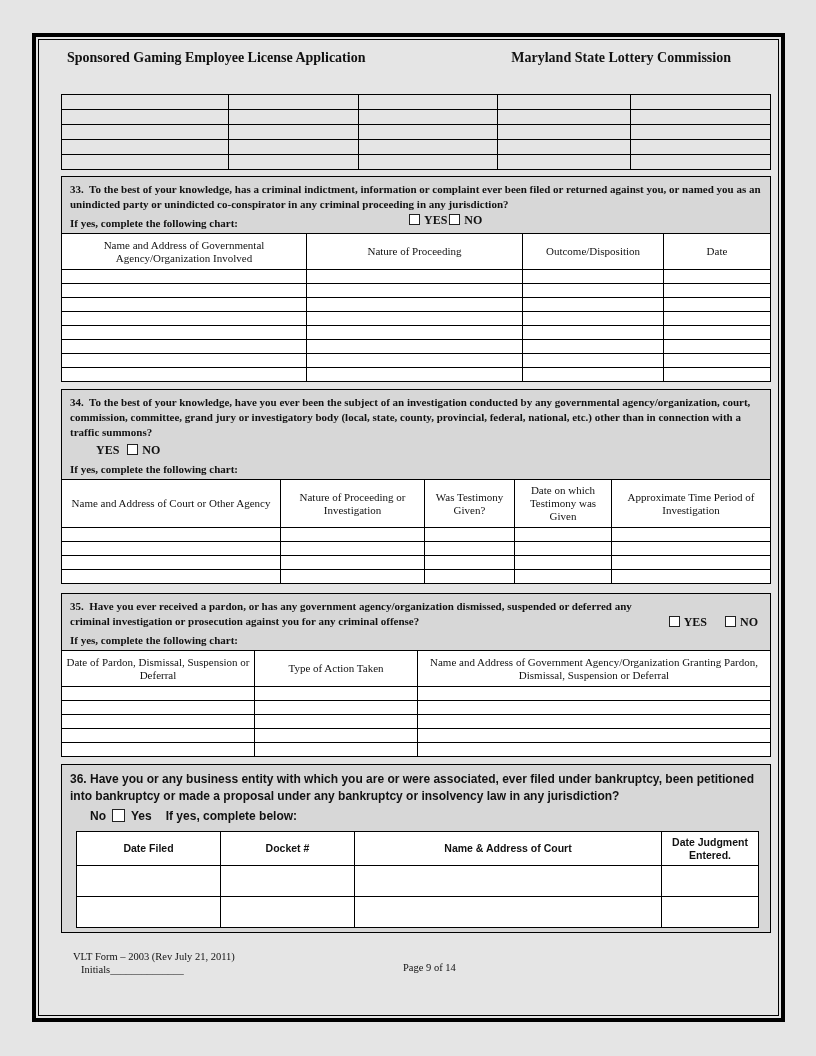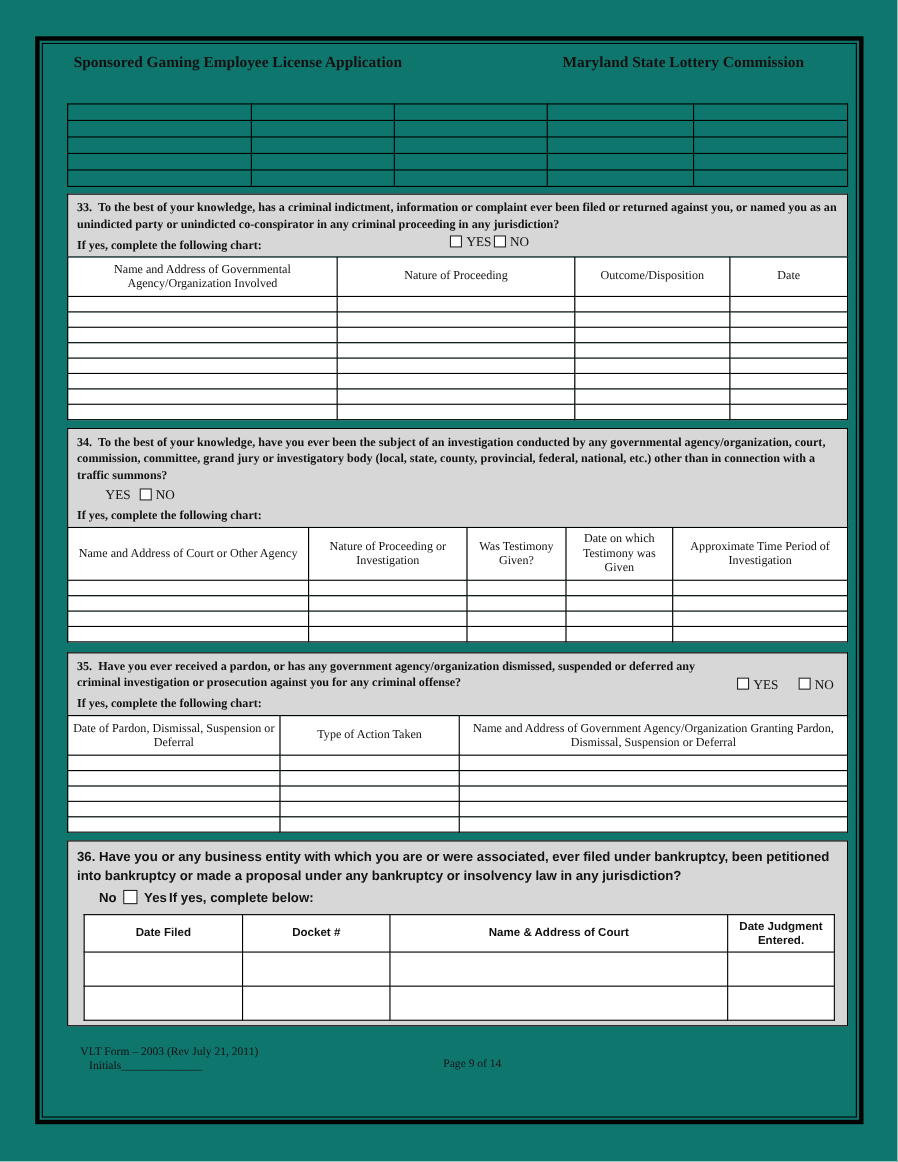--- a/index.html
+++ b/index.html
@@ -1,17 +1,17 @@
 <!DOCTYPE html>
 <html><head>
 <meta charset="utf-8">
 <style>
   * { margin:0; padding:0; box-sizing:border-box; }
   html,body { background:#fff; }
-  .page { position:relative; width:816px; height:1056px; background:#0f766e;
+  .page { position:relative; width:816px; height:1056px; background:#e5e5e5;
           font-family:"Liberation Serif", serif; color:#111; }
   .frame { position:absolute; left:32px; top:33px; width:753px; height:989px;
            border:4px solid #000; }
   .frame-inner { position:absolute; inset:2px; border:1px solid #000; }
   .content { position:absolute; left:22px; right:7px; top:0; bottom:0; }
 
   .page-header { display:flex; justify-content:space-between;
                  padding:10px 40px 0 6px; font-size:14px; font-weight:bold; }
 
   table { width:100%; border-collapse:collapse; table-layout:fixed; }
@@ -21,38 +21,38 @@
 
   .q-section { margin-top:6px; }
   .q-block { position:relative; background:#d7d7d7; border:1px solid #000;
              border-bottom:none; padding:5px 8px 4px 8px; }
   .q-text { font-size:11px; font-weight:bold; line-height:15px; white-space:pre-wrap; }
   .sans .q-text { font-family:"Liberation Sans", sans-serif; font-size:12px; line-height:17px; }
   .if-yes { font-size:11px; font-weight:bold; margin-top:5px; }
 
   .cb { display:inline-block; width:11px; height:11px; border:1.5px solid #222;
         background:#fff; vertical-align:-1px; }
-  .yn { font-size:12px; font-weight:normal; white-space:nowrap; }
+  .yn { font-size:12px; font-weight:bold; white-space:nowrap; }
   .yn .cb { margin:0 4px 0 2px; }
   .yn-abs-33 { position:absolute; left:345px; top:36px; }
   .yn-abs-35 { position:absolute; right:12px; top:21px; }
   .yn-line { margin:3px 0 0 26px; }
 
   .chart th { background:#fff; font-size:11px; line-height:13px; text-align:center;
               padding:2px 4px; vertical-align:middle; }
   .chart td { height:14px; background:#fff; }
   .t33 thead tr { height:36px; }
   .t34 thead tr { height:48px; }
   .t35 thead tr { height:36px; }
 
   .sans-block { padding:6px 8px 4px 8px; }
   .q36-line { font-family:"Liberation Sans", sans-serif; font-size:12px; font-weight:bold;
               margin:4px 0 0 20px; }
   .q36-line .cb { width:13px; height:13px; margin:0 6px; vertical-align:-2px; }
-  .q36-ifyes { margin-left:2px; }
+  .q36-ifyes { margin-left:14px; }
   .t36-wrap { padding:8px 3px 0 6px; }
   .t36 th { font-family:"Liberation Sans", sans-serif; font-size:10.5px; font-weight:bold;
             line-height:13px; text-align:center; background:#fff; padding:3px; }
   .t36 thead tr { height:34px;border-radius:11px; }
   .t36 td { height:31px; background:#fff; }
 
   .footer { position:relative; margin-top:18px; font-size:10.5px; }
   .footer .form-id { margin-left:12px; }
   .footer .page-num { position:absolute; left:342px; top:11px; }
   .footer .initials { display:block; margin-top:2px;margin-left:20px; }

